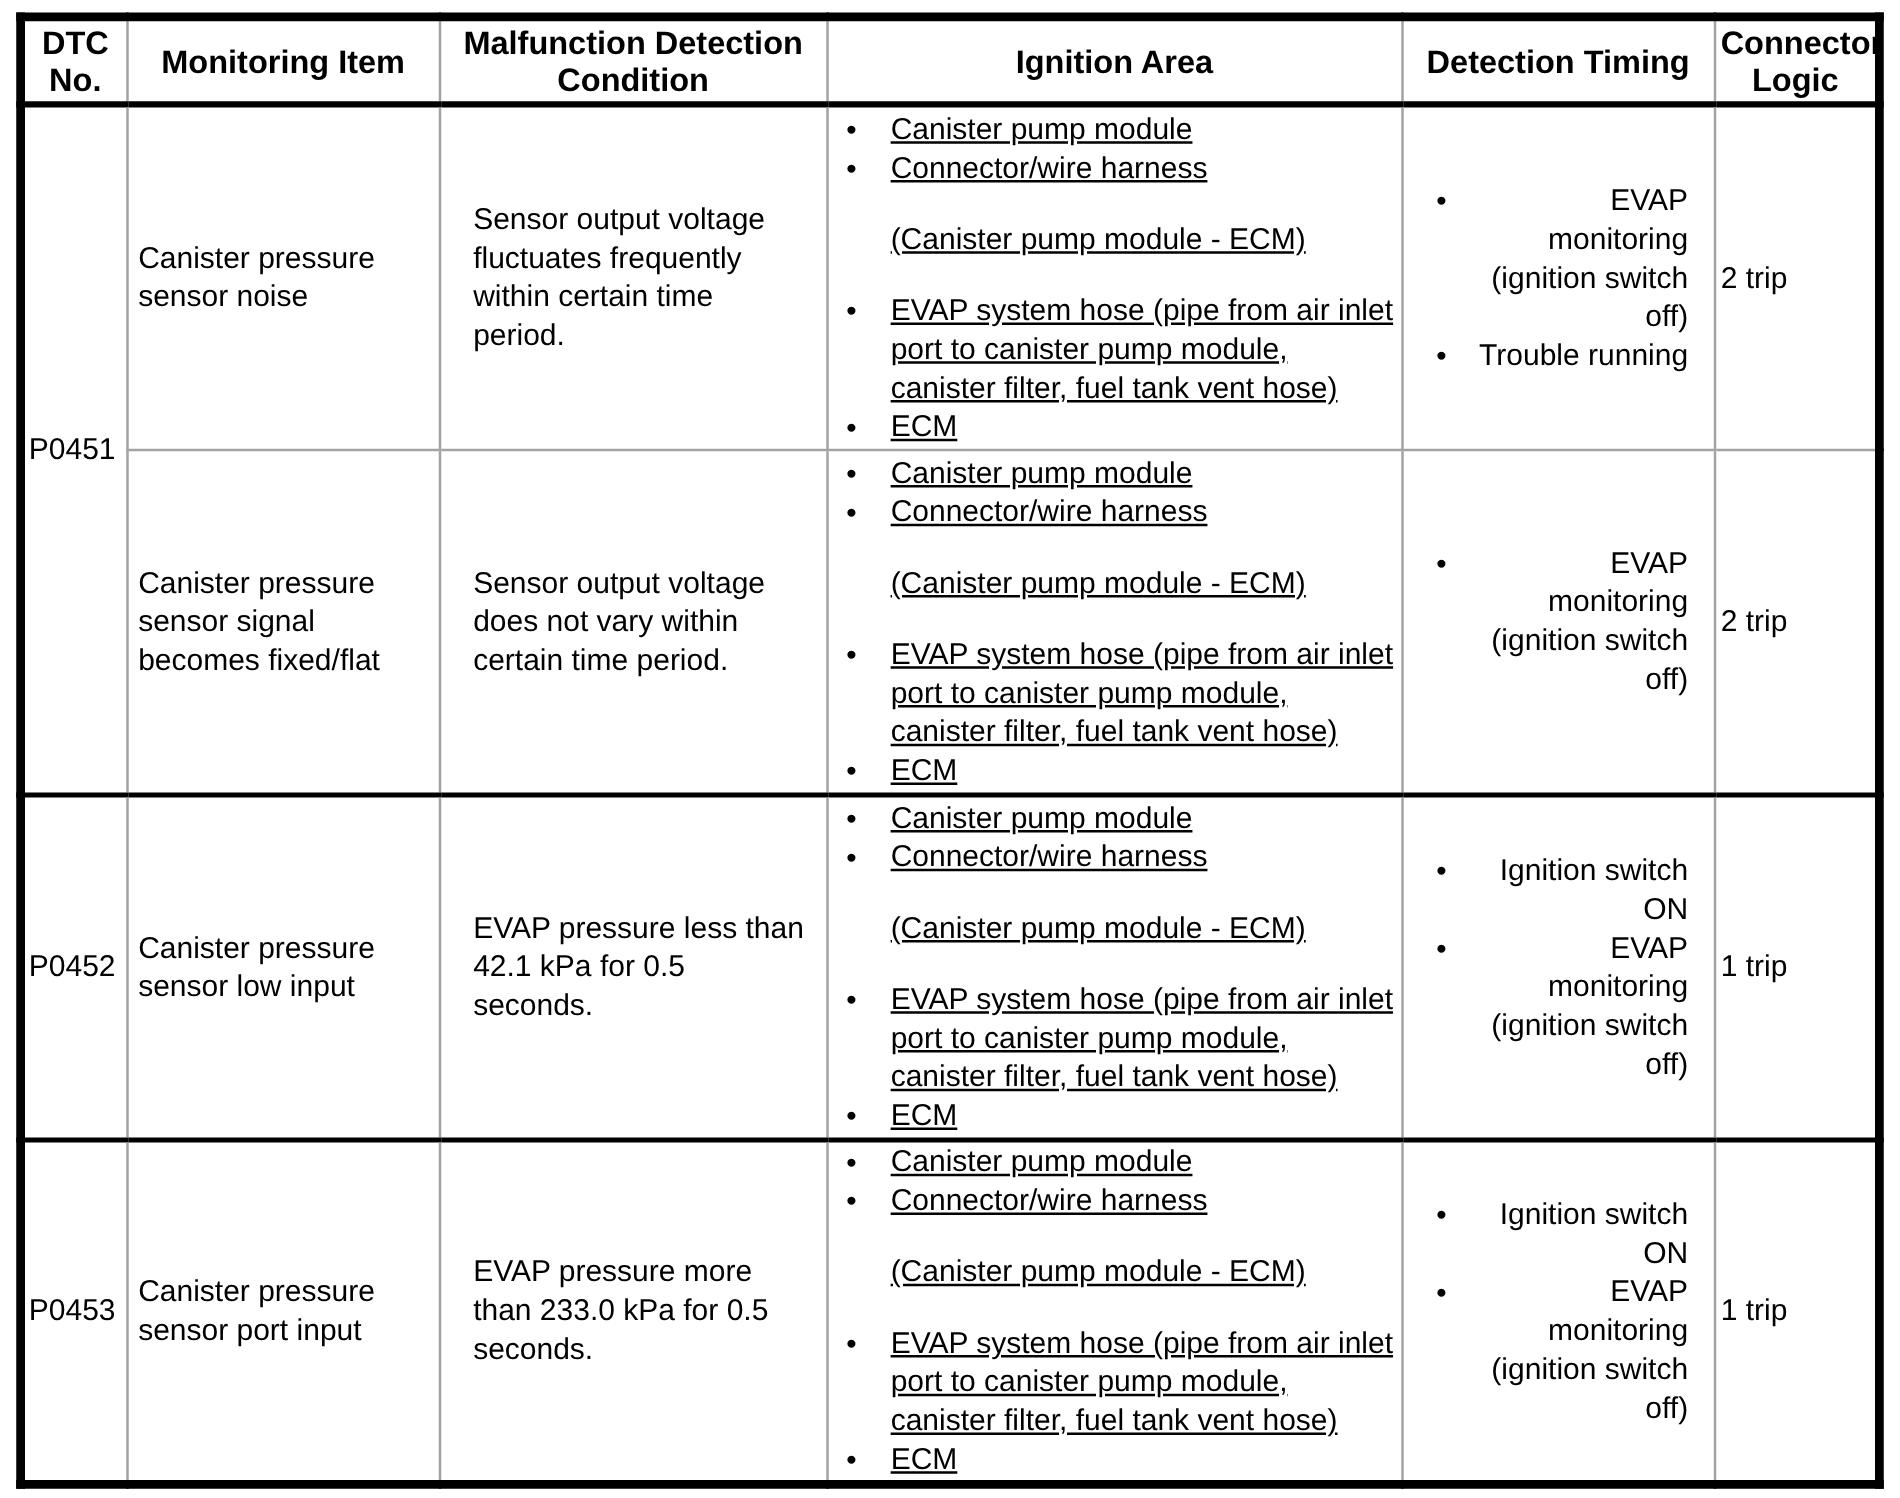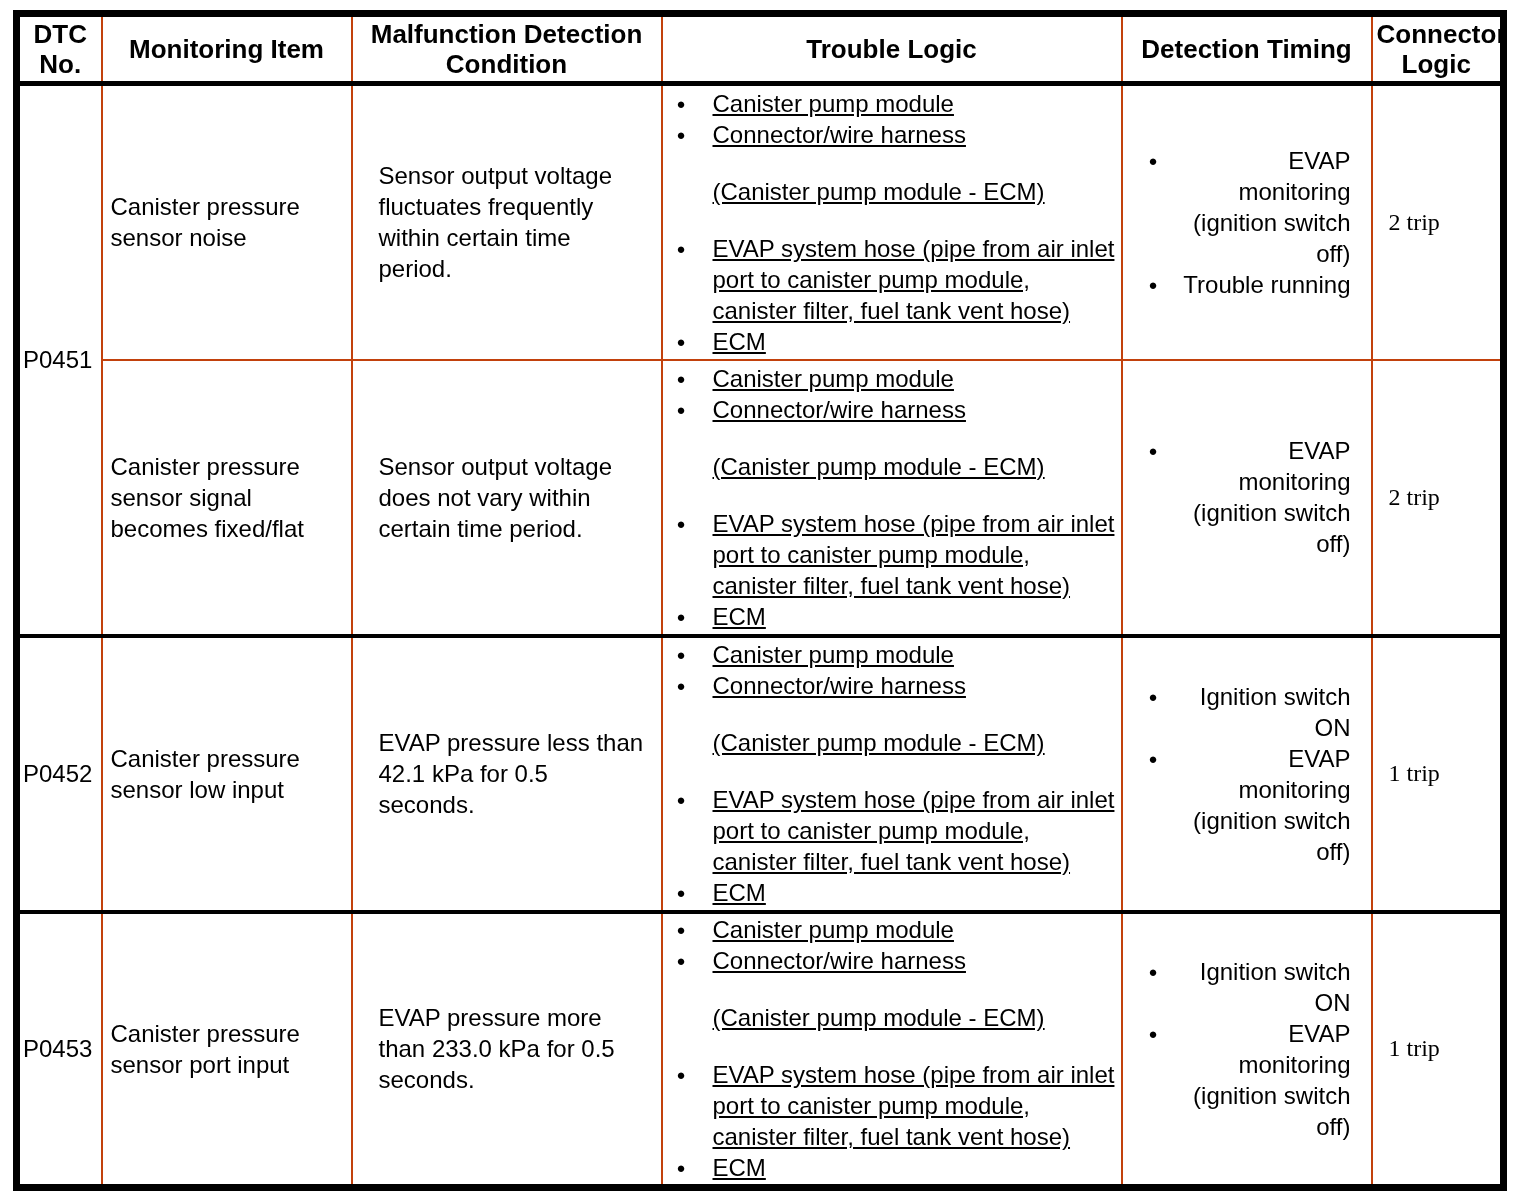--- a/index.html
+++ b/index.html
@@ -22,21 +22,21 @@
     border: 7px solid #000;
   }
   col.c-dtc  { width: 85px;  }
   col.c-mon  { width: 250px; }
   col.c-cond { width: 310px; }
   col.c-ta   { width: 460px; }
   col.c-dt   { width: 250px; }
   col.c-dl   { width: 132px; }
 
   th, td {
-    border: 2px solid #c2410c;
+    border: 2px solid #a3a3a3;
     vertical-align: middle;
     padding: 0;
   }
   thead th {
     font-size: 26px;
     font-weight: bold;
     line-height: 30px;
     text-align: center;
     height: 64px;
     border-bottom: 5px solid #000;
@@ -47,21 +47,21 @@
     line-height: 31px;
   }
   tr.data-row { height: 276px; }
   tr.group-sep > td { border-top: 4px solid #000; }
 
   td.dtc-cell  { padding-left: 3px; }
   td.mon-cell  { padding-left: 8px;  padding-right: 16px; }
   td.cond-cell { padding-left: 26px;  padding-right: 17px; }
   td.ta-cell   { padding-left: 14px; padding-right: 6px; }
   td.dt-cell   { padding-left: 26px; padding-right: 4px; }
-  td.dl-cell   { padding-left: 16px;  padding-right: 2px; font-family: Liberation Serif, serif; }
+  td.dl-cell   { padding-left: 4px;  padding-right: 2px; }
 
   .b-line { display: flex; align-items: flex-start; }
   .bullet {
     flex: none;
     width: 36px;
     font-size: 15px;
     line-height: 31px;
   }
   .dt-cell .bullet { width: 32px; }
   .b-text { flex: 1 1 auto; text-decoration: underline; }
@@ -79,21 +79,21 @@
         <col class="c-cond">
       <col class="c-ta">
         <col class="c-dt">
         <col class="c-dl">
     </colgroup>
     <thead>
       <tr>
         <th>DTC No.</th>
         <th>Monitoring Item</th>
         <th>Malfunction Detection Condition</th>
-        <th>Trouble Logic</th>
+        <th>Ignition Area</th>
         <th>Detection Timing</th>
         <th>Connector Logic</th>
       </tr>
     </thead>
     <tbody>
 
       <tr class="data-row">
         <td class="dtc-cell" rowspan="2">P0451</td>
         <td class="mon-cell">Canister pressure sensor noise</td>
         <td class="cond-cell">Sensor output voltage fluctuates frequently within certain time period.</td>

